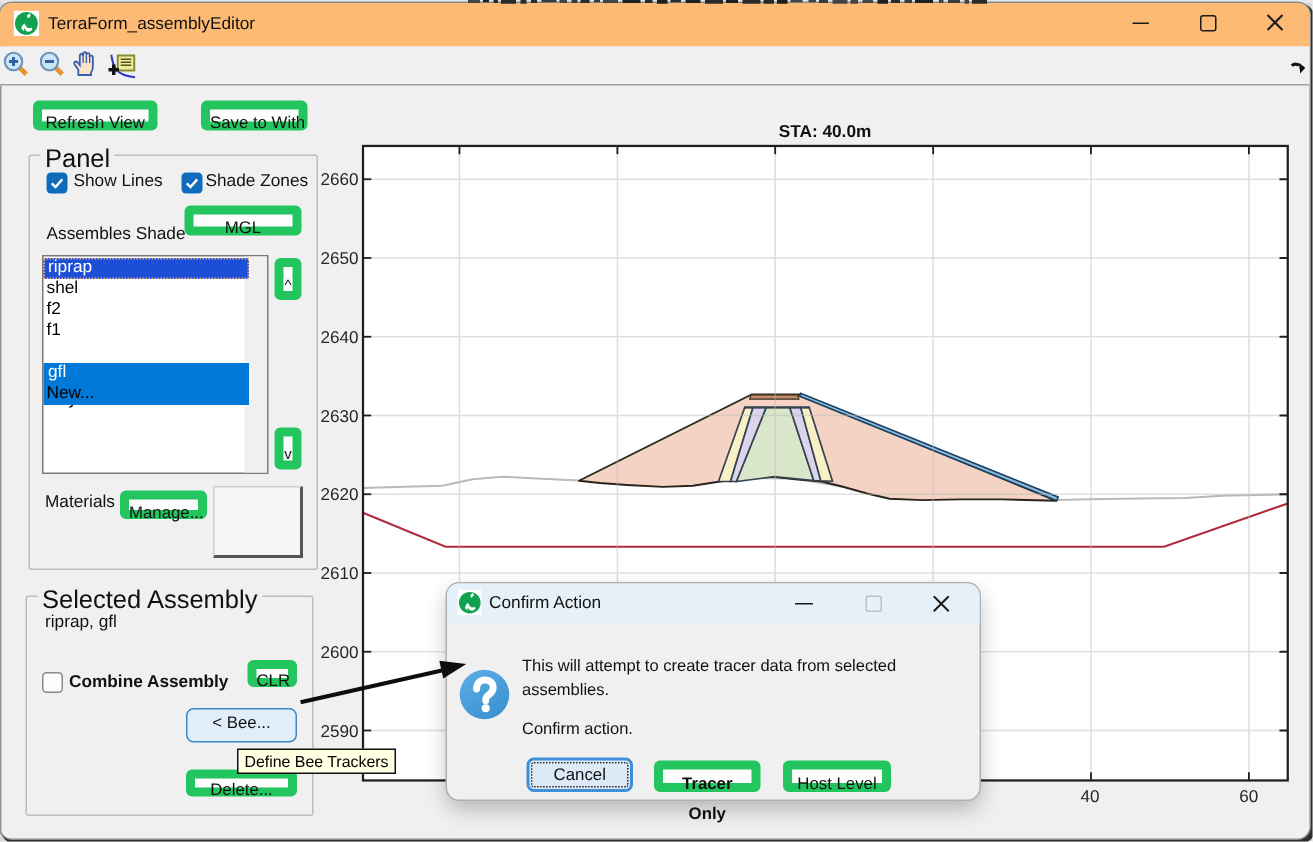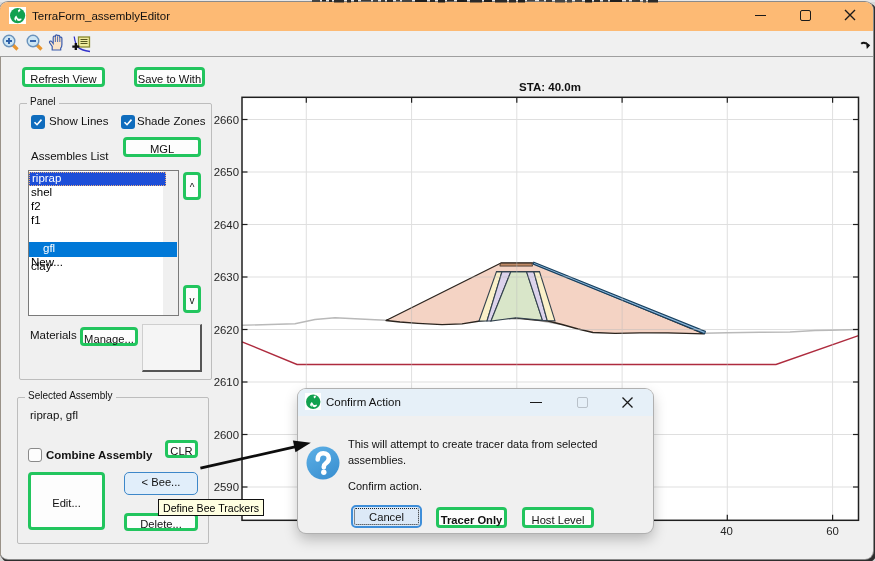--- a/index.html
+++ b/index.html
@@ -5,26 +5,26 @@
   html,body{margin:0;padding:0;}
   body{width:875px;height:561px;position:relative;overflow:hidden;
        font-family:"Liberation Sans",sans-serif;background:#d8d8d8;}
   .win{position:absolute;left:0;top:2px;width:873px;height:557px;
        background:#f0f0f0;border-radius:8px 8px 8px 8px;
        box-shadow:0 0 0 1px #8a8a8a, 2px 2px 0 1.5px #2e2e2e;}
   .titlebar{position:absolute;left:0;top:0;width:100%;height:28.5px;
        background:#fdba74;border-radius:8px 8px 0 0;}
   .toolbar{position:absolute;left:0;top:28.5px;width:100%;height:25px;
        background:#f0f0f0;border-bottom:1.5px solid #9f9f9f;}
-  .btn{position:absolute;background:#fdfdfd;border:3px solid #22c55e;
+  .btn{position:absolute;background:#fdfdfd;border:6px solid #22c55e;
        border-radius:4px;font-size:11.2px;color:#111;text-align:center;
        box-sizing:border-box;}
   .gbox{position:absolute;border:1px solid #bdbdbd;border-radius:2px;}
   .gbox>span{position:absolute;top:-8px;left:7px;background:#f0f0f0;
-       padding:0 3px;font-size:10px;color:#111;}
+       padding:0 3px;font-size:17px;color:#111;}
   .cb{position:absolute;width:14px;height:14px;border-radius:3px;box-sizing:border-box;}
   .cb.on{background:#0f6cbd;}
   .cb.off{background:#fdfdfd;border:1px solid #8a8a8a;}
   .cb.on svg{position:absolute;left:1px;top:1px;}
   .lbl{position:absolute;font-size:11.5px;color:#111;white-space:nowrap;}
   .ttip{position:absolute;background:#ffffe1;border:1.5px solid #111;
        font-size:10.6px;color:#000;padding:1.5px 4px;white-space:nowrap;}
 </style>
 </head>
 <body>
@@ -93,47 +93,46 @@
     </div>
   <div class="lbl" style="left:49px;top:113px;">Show Lines</div>
   <div class="cb on" style="left:121px;top:113px;">
       <svg width="12" height="12">
         <path d="M2.5,6.2 L5,8.7 L9.5,3.6" stroke="#fff" stroke-width="1.6" fill="none"></path>
       </svg>
     </div>
   <div class="lbl" style="left:137px;top:113px;">Shade Zones</div>
 
   <div class="btn" style="left:123px;top:135px;width:78px;height:20px;line-height:19px;">MGL</div>
-  <div class="lbl" style="left:31px;top:148px;">Assembles List</div>
+  <div class="lbl" style="left:31px;top:148px;">Assembles Shade</div>
 
   <div style="position:absolute;left:28px;top:168px;width:151px;height:146px;background:#fff;border:1px solid #7a7a7a;box-sizing:border-box;">
     <div style="position:absolute;right:0px;top:0px;width:15px;height:100%;background:#f0f0f0;"></div>
     <div style="position:absolute;left:0px;top:1px;width:134px;height:14px;background:#1d4ed8;color:#fff;font-size:11.5px;padding-left:3px;outline:1px dotted #e8b080;outline-offset:-1px;">riprap</div>
     <div style="position:absolute;left:2px;top:15px;font-size:11.5px;">shel</div>
     <div style="position:absolute;left:2px;top:29px;font-size:11.5px;">f2</div>
     <div style="position:absolute;left:2px;top:43px;font-size:11.5px;">f1</div>
     <div style="position:absolute;left:2px;top:57px;font-size:11.5px;margin-top:32px;">clay</div>
-    <div style="position:absolute;left:0px;top:71px;width:134px;height:15px;background:#0078d7;color:#fff;font-size:11.5px;padding-left:14px;">gfl</div>
+    <div style="position:absolute;left:0px;top:71px;width:134px;height:28px;background:#0078d7;color:#fff;font-size:11.5px;padding-left:3px;">gfl</div>
     <div style="position:absolute;left:2px;top:85px;font-size:11.5px;">New...</div>
   </div>
   <div class="btn" style="left:183px;top:170px;width:18px;height:28px;line-height:26px;font-size:10px;">^</div>
   <div class="btn" style="left:183px;top:283px;width:18px;height:28px;line-height:26px;font-size:10px;">v</div>
 
   <div class="lbl" style="left:30px;top:327px;">Materials</div>
   <div class="btn" style="left:80px;top:325px;width:58px;height:19px;line-height:18px;">Manage...</div>
   <div style="position:absolute;left:142px;top:322px;width:60px;height:48px;background:#f5f5f5;border-top:1px solid #cfcfcf;border-left:1px solid #cfcfcf;border-right:2px solid #555;border-bottom:2px solid #555;box-sizing:border-box;"></div>
 
   <div class="gbox" style="left:17px;top:395px;width:190px;height:144.5px;">
     <span>Selected Assembly</span>
   </div>
   <div class="lbl" style="left:30px;top:407px;">riprap, gfl</div>
   <div class="cb off" style="left:28px;top:446px;"></div>
   <div class="lbl" style="left:46px;top:447px;font-weight:bold;">Combine Assembly</div>
   <div class="btn" style="left:165px;top:438px;width:33px;height:18px;line-height:17px;">CLR</div>
-  <div class="btn" style="left:28px;top:470px;width:77px;height:58px;line-height:56px;">Edit...</div>
   <div class="btn" style="left:124px;top:470px;width:74px;height:23px;line-height:18px;background:#e1eefa;border:1.8px solid #3d87c9;border-radius:5px;">&lt; Bee...</div>
   <div class="btn" style="left:124px;top:511px;width:74px;height:18px;line-height:17px;">Delete...</div>
 
   <svg id="chart" width="875" height="561" style="position:absolute;left:0;top:-2px;" viewBox="0 0 875 561">
     <rect x="242" y="97.3" width="616.5" height="422.99999999999994" fill="#ffffff" stroke="none"></rect>
     <text x="550" y="91" font-size="11.5" font-weight="bold" fill="#111" text-anchor="middle">STA: 40.0m</text>
 
     <polyline points="242,325.3 270,324.5 295,323.8 315,319.5 335,317.8 355,318.8 375,319.8 386,320.3 480,318.5 530,319 600,331 660,332.5 704,333.3 727,332.8 760,332.3 790,332 815,330.5 830,330.2 858.5,329.5" fill="none" stroke="#b9b9b9" stroke-width="1.4"></polyline>
 
     <polyline points="242,341.8 297,364.5 776,364.5 858.5,335.6" fill="none" stroke="#ae2b3e" stroke-width="1.4"></polyline>

